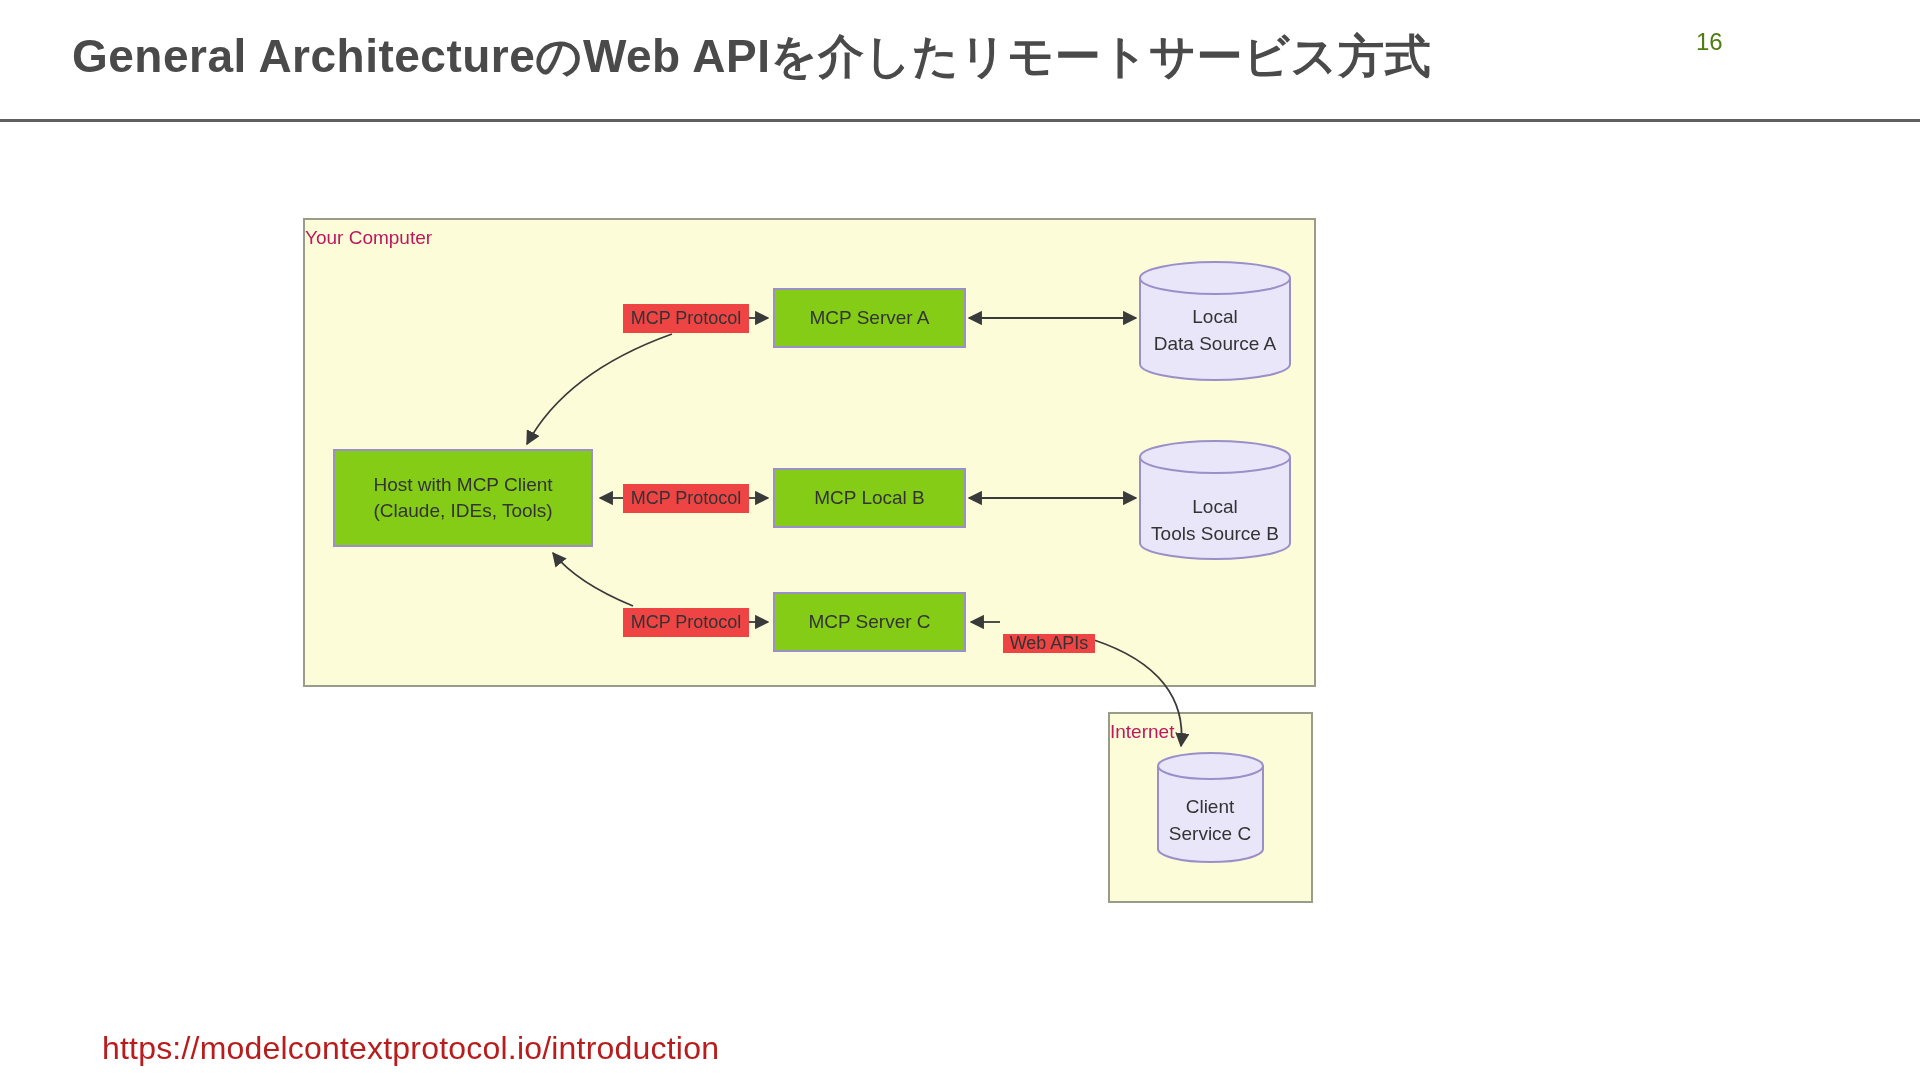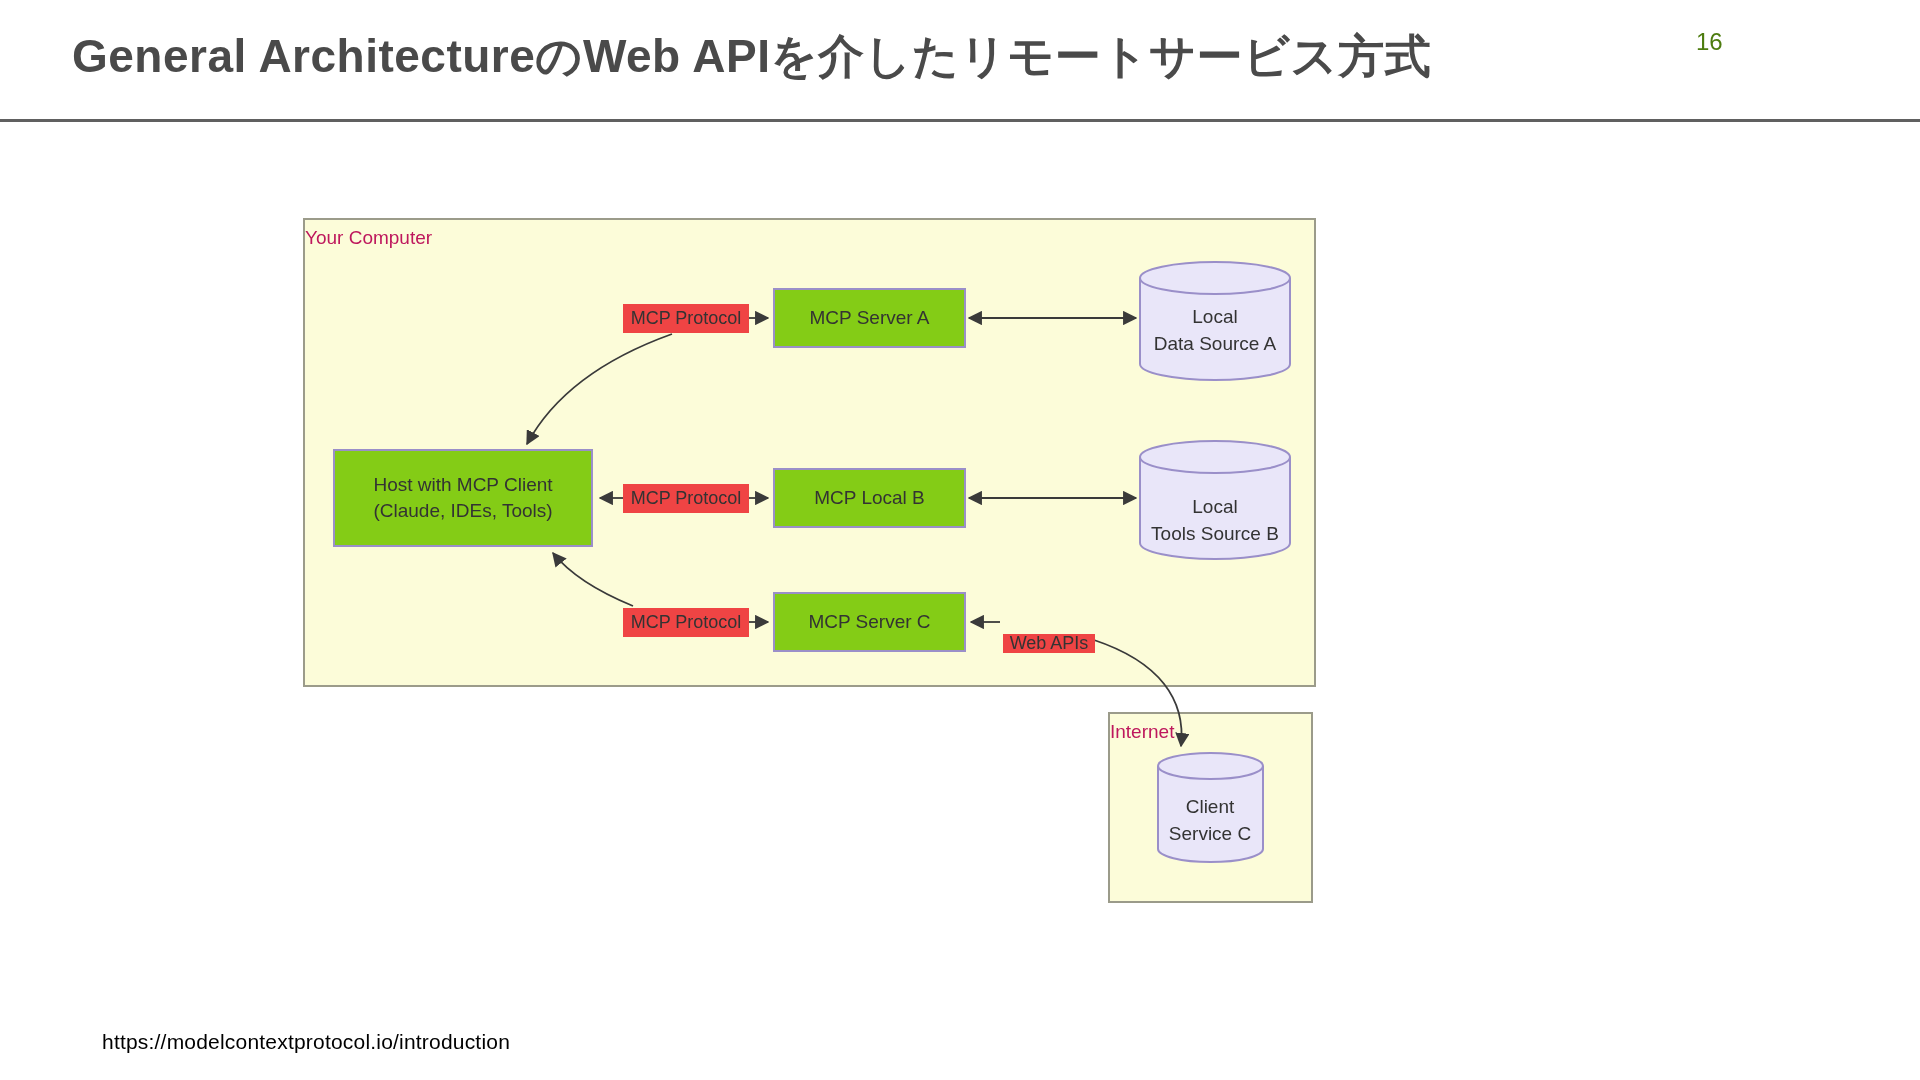--- a/index.html
+++ b/index.html
@@ -51,21 +51,21 @@
   .cyl-text{
     position:absolute;text-align:center;font-size:19px;color:#333;line-height:27px;
   }
   #cyl-a-text{left:1140px;top:303px;width:150px;}
   #cyl-b-text{left:1140px;top:493px;width:150px;}
   #cyl-c-text{left:1145px;top:793px;width:130px;}
   
   svg.overlay{position:absolute;left:0;top:0;pointer-events:none;}
   
   .source-url{
-    position:absolute;left:102px;top:1030px;font-size:21px;color:#000000;letter-spacing:.2px;
+    position:absolute;left:102px;top:1030px;font-size:32px;color:#b91c1c;letter-spacing:.2px;
   }
 </style>
 </head>
 <body>
 
 <div class="slide">
 
   <div class="title">General ArchitectureのWeb APIを介したリモートサービス方式</div>
   <div class="page-num">16</div>
   <div class="divider"></div>

